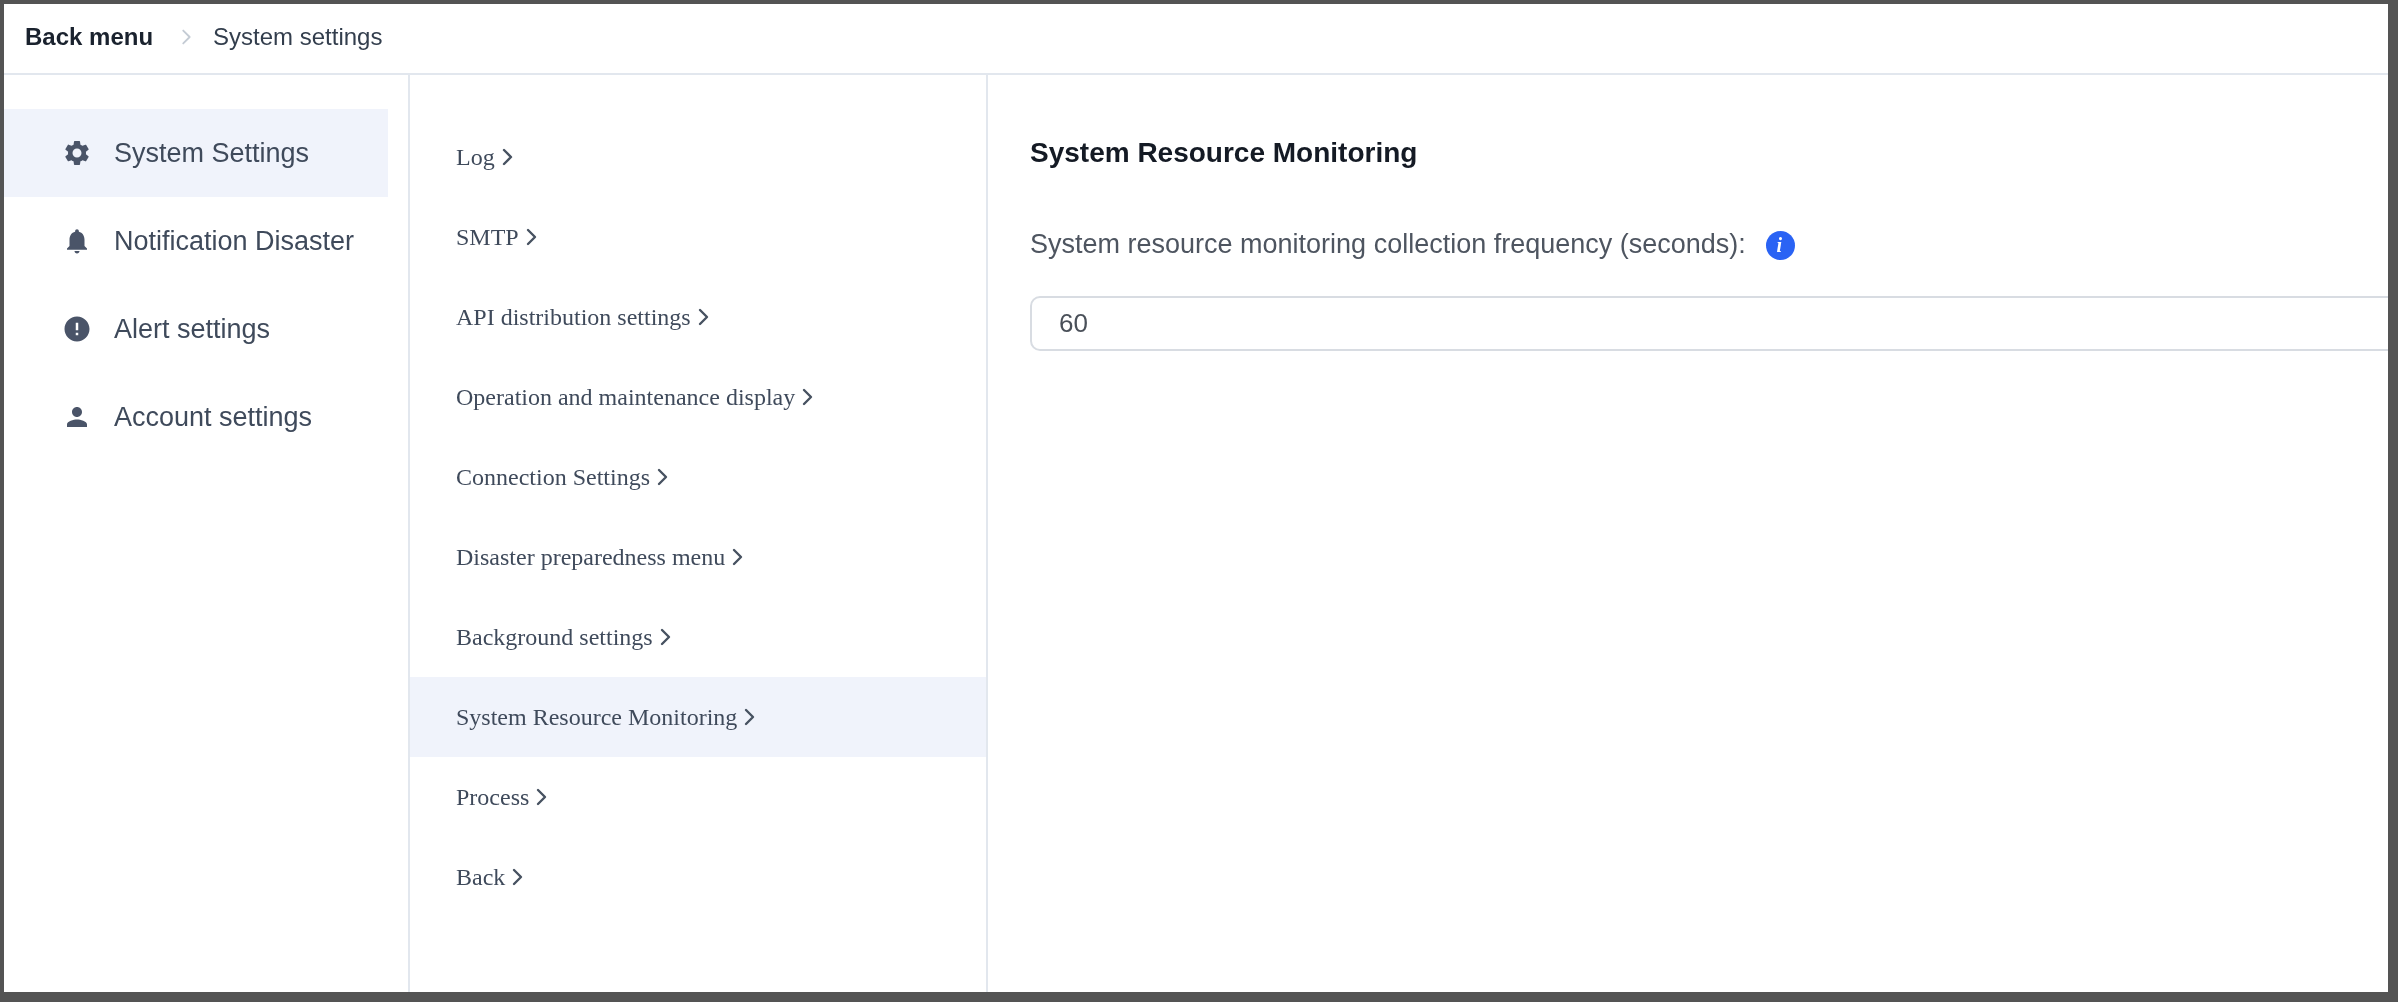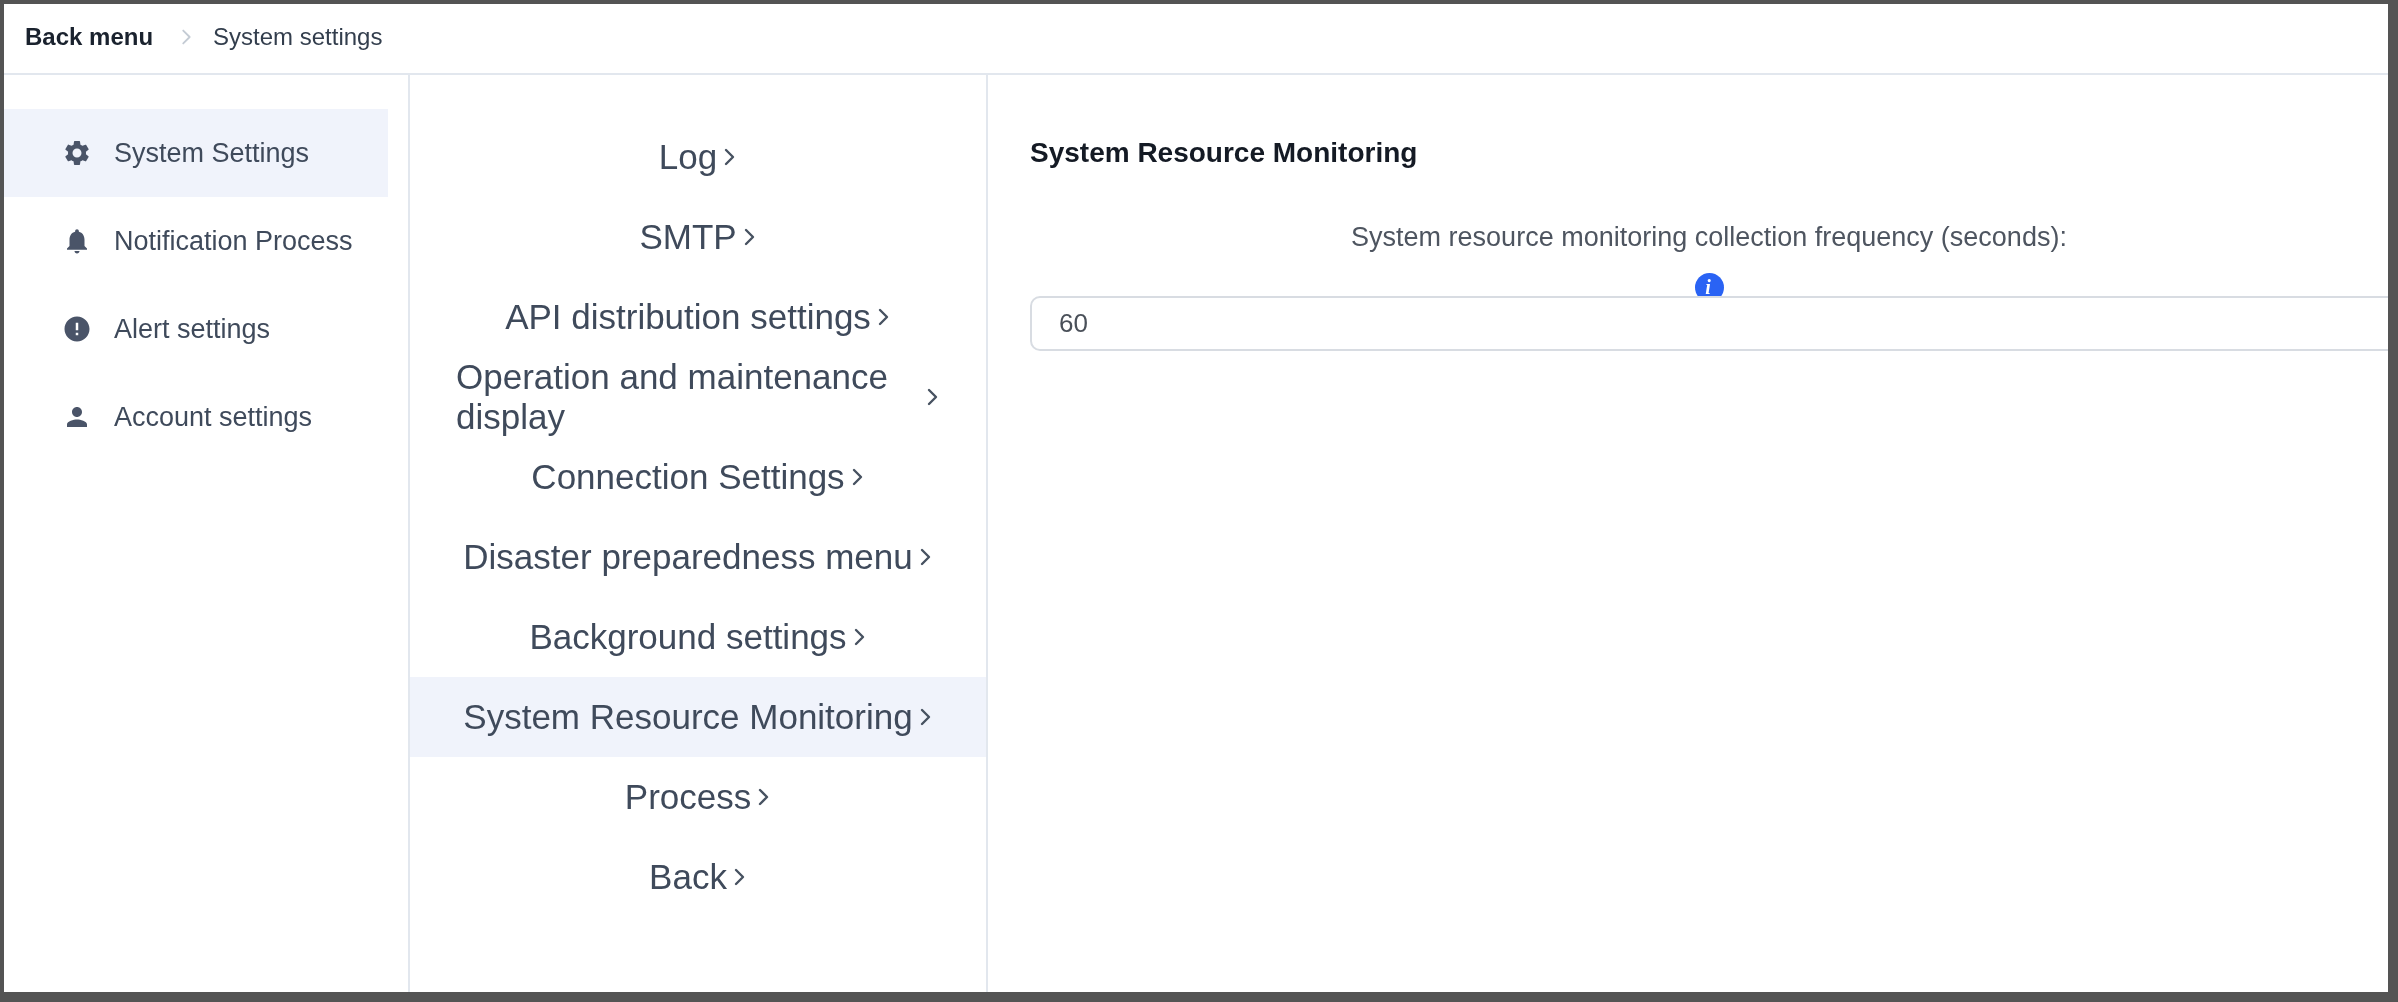--- a/index.html
+++ b/index.html
@@ -93,25 +93,26 @@
     width:578px;
     flex:0 0 578px;
     border-right:2px solid var(--c-divider);
     padding-top:42px;
     overflow:hidden;
   }
   .menu-item{
     height:80px;
     display:flex;
     align-items:center;
-    justify-content:center;
+    justify-content:flex-start;
     padding:0 42px 0 46px;
-    font-size:35px;
+    font-size:24px;
     color:var(--c-slate);
     cursor:pointer;
+    font-family:Liberation Serif, serif;
   }
   .menu-item.active{background:var(--c-highlight);}
   .menu-item .chev{
     display:inline-flex;
     color:var(--c-chevron);
   }
   .menu-item .chev svg{width:24px;height:24px;}
   
   .main{
     flex:1 1 auto;
@@ -122,24 +123,23 @@
   }
   .main h1{
     font-size:28px;
     line-height:38px;
     font-weight:bold;
     color:var(--c-heading);
   }
   .field-label-row{
     margin-top:50px;
     display:flex;
-    align-items:center;
+    align-items:flex-end;
     gap:20px;
     height:38px;
-    flex-direction:column;
   }
   .field-label{
     font-size:27px;
     color:var(--c-label);
   }
   .info-icon{
     width:29px;height:29px;
     border-radius:50%;
     background:var(--c-info);
     color:#ffffff;
@@ -191,21 +191,21 @@
           </svg>
         </span>
         <span>System Settings</span>
       </div>
       <div class="side-item">
         <span class="icon">
           <svg viewBox="0 0 24 24">
             <path d="M12 22c1.1 0 2-.9 2-2h-4c0 1.1.89 2 2 2zm6-6v-5c0-3.07-1.64-5.64-4.5-6.32V4c0-.83-.67-1.5-1.5-1.5s-1.5.67-1.5 1.5v.68C7.63 5.36 6 7.92 6 11v5l-2 2v1h16v-1l-2-2z"></path>
           </svg>
         </span>
-        <span>Notification Process</span>
+        <span>Notification Disaster</span>
       </div>
       <div class="side-item">
         <span class="icon">
           <svg viewBox="0 0 24 24">
             <path d="M12 2C6.48 2 2 6.48 2 12s4.48 10 10 10 10-4.48 10-10S17.52 2 12 2zm1 15h-2v-2h2v2zm0-4h-2V7h2v6z"></path>
           </svg>
         </span>
         <span>Alert settings</span>
       </div>
       <div class="side-item">

